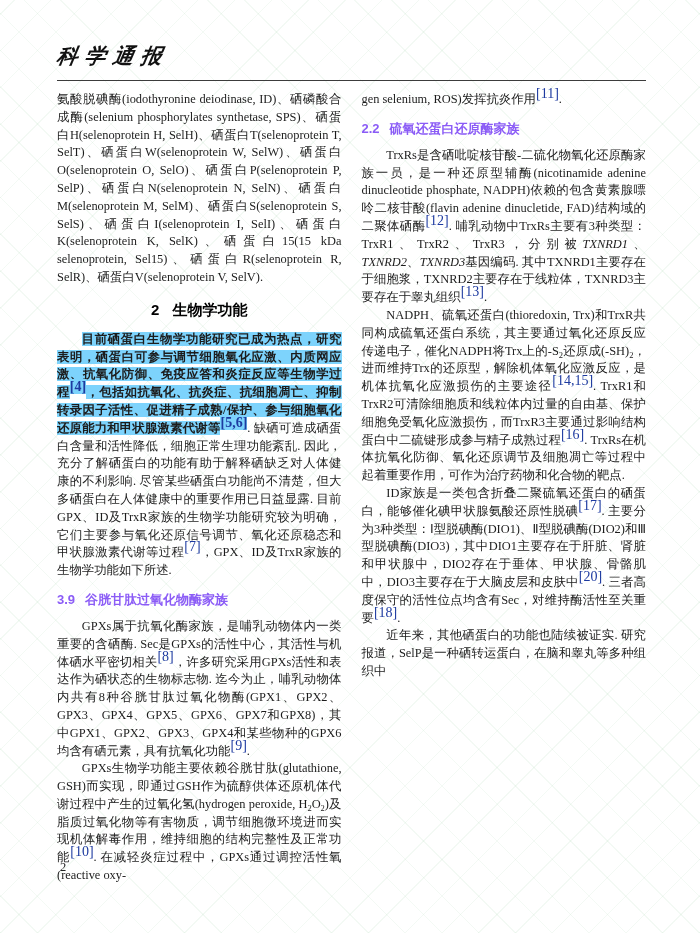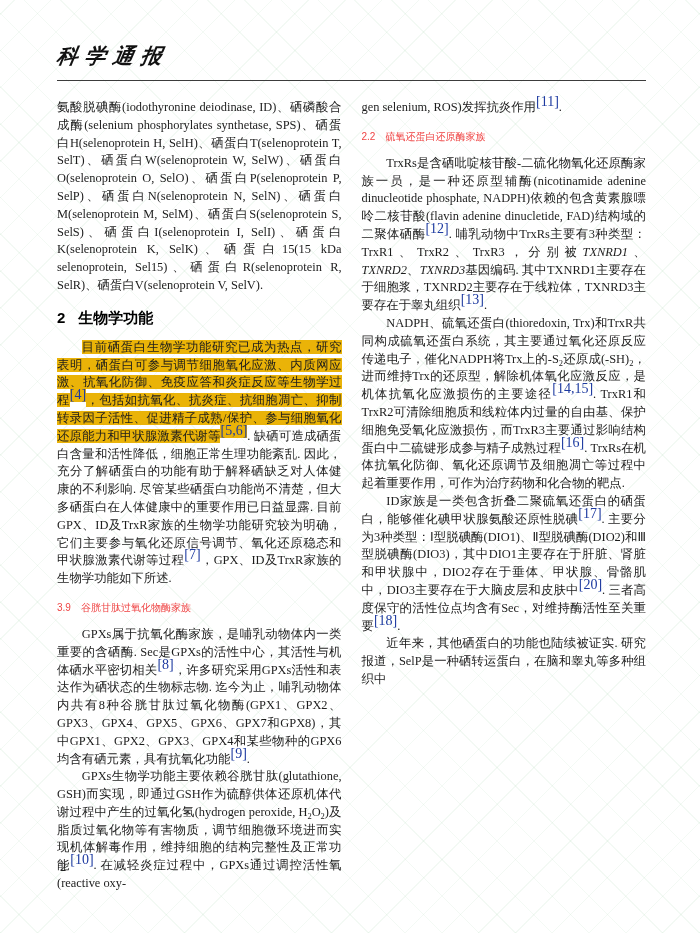--- a/index.html
+++ b/index.html
@@ -28,48 +28,48 @@
     font-size:21px; letter-spacing:7px;
     transform:skewX(-10deg);
     color:#111;
     white-space:nowrap;
   }
   .rule {
     position:absolute; left:57px; top:80px; width:589px;
     border-top:1.5px solid #3c3c3c; height:0;
   }
   .columns {
-    position:absolute; left:57px; top:99px; width:589px;
+    position:absolute; left:57px; top:91px; width:589px;
     display:flex; gap:20px;
   }
   .col { width:286px; }
   p.body {
     font-size:12.4px; line-height:17.8px;
     text-align:justify; text-justify:inter-ideograph;
     margin:0; text-indent:2em;
   }
   p.noindent { text-indent:0; }
   h2.sec {
     font-family:"Liberation Sans", sans-serif;
     font-size:15px; font-weight:bold; color:#000;
-    margin:13px 0 11px 0; line-height:20px;
+    margin:13px 0 11px 0; line-height:20px;text-align:center;
   }
   h2.sec .hnum { margin-right:13px; }
   h3.subsec {
     font-family:"Liberation Sans", sans-serif;
-    font-size:10px; font-weight:normal; color:#ef4444;
+    font-size:13px; font-weight:bold; color:#8b5cf6;
     margin:11px 0 9px 0; line-height:18px;
   }
   h3.subsec .hnum { margin-right:10px; }
   sup.ref {
     color:#1d3aa0; font-size:14px; line-height:0;
     vertical-align:super;
   }
   sub.sb { font-size:8.5px; line-height:0; vertical-align:sub; }
-  .hl { background:#eab308; }
+  .hl { background:#7dd3fc;font-weight:bold; }
   .pageno {
     position:absolute; left:60px; top:860px;
     font-size:12.5px; color:#222;
   }
 </style>
 </head>
 <body>
 
 <div class="page">
 

